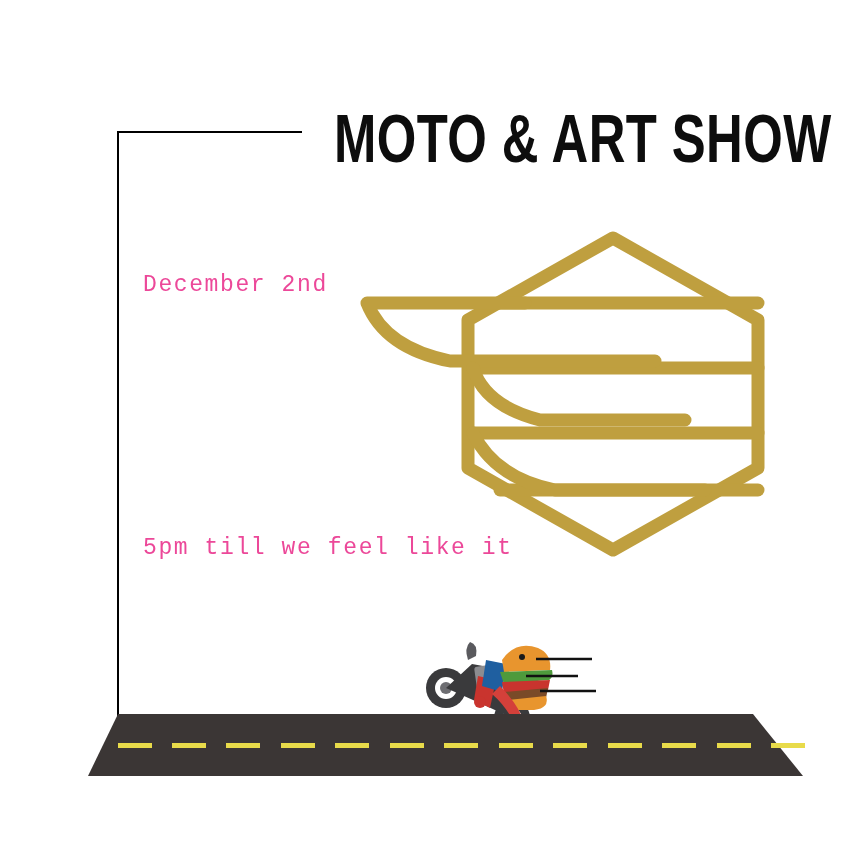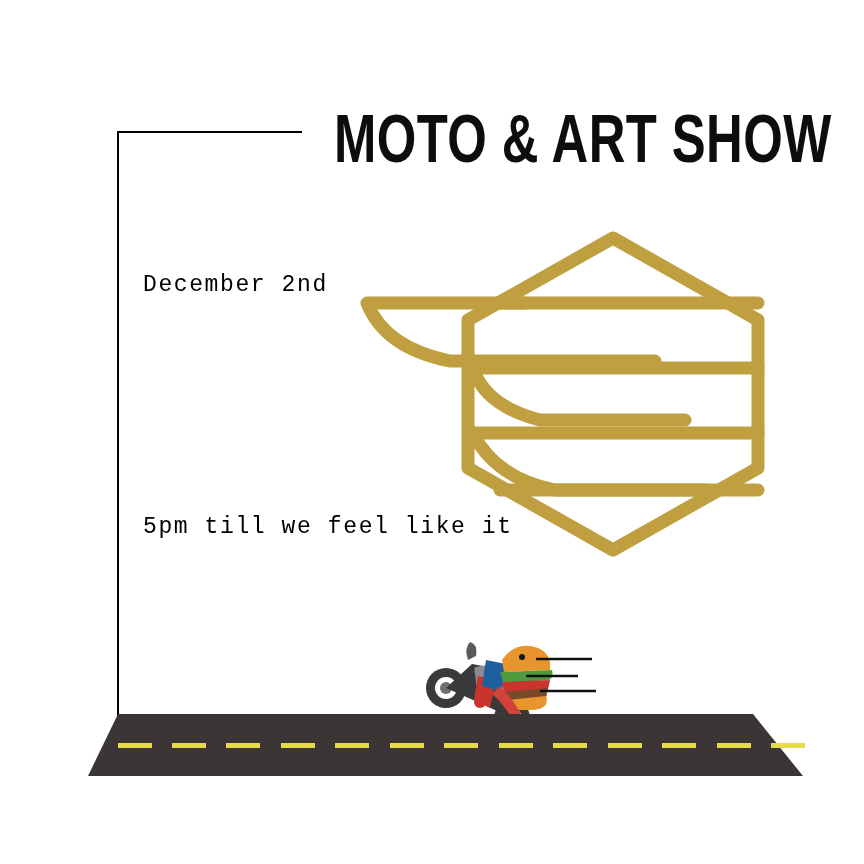--- a/index.html
+++ b/index.html
@@ -55,26 +55,26 @@
   }
 
   
   .detail-line {
     position: absolute;
     margin: 0;
     font-family: "Liberation Mono", "DejaVu Sans Mono", monospace;
     font-size: 23px;
     line-height: 30px;
     letter-spacing: 1.6px;
-    color: #000000;
+    color: #ec4899;
     white-space: nowrap;
   }
   .detail-date  { left: 143px; top: 270px; }
   .detail-place { left: 143px; top: 407px; }
-  .detail-time  { left: 143px; top: 512px; }
+  .detail-time  { left: 143px; top: 533px; }
 
   
   .logo-mark {
     position: absolute;
     left: 355px;
     top: 228px;
     width: 420px;
     height: 330px;
   }
 

